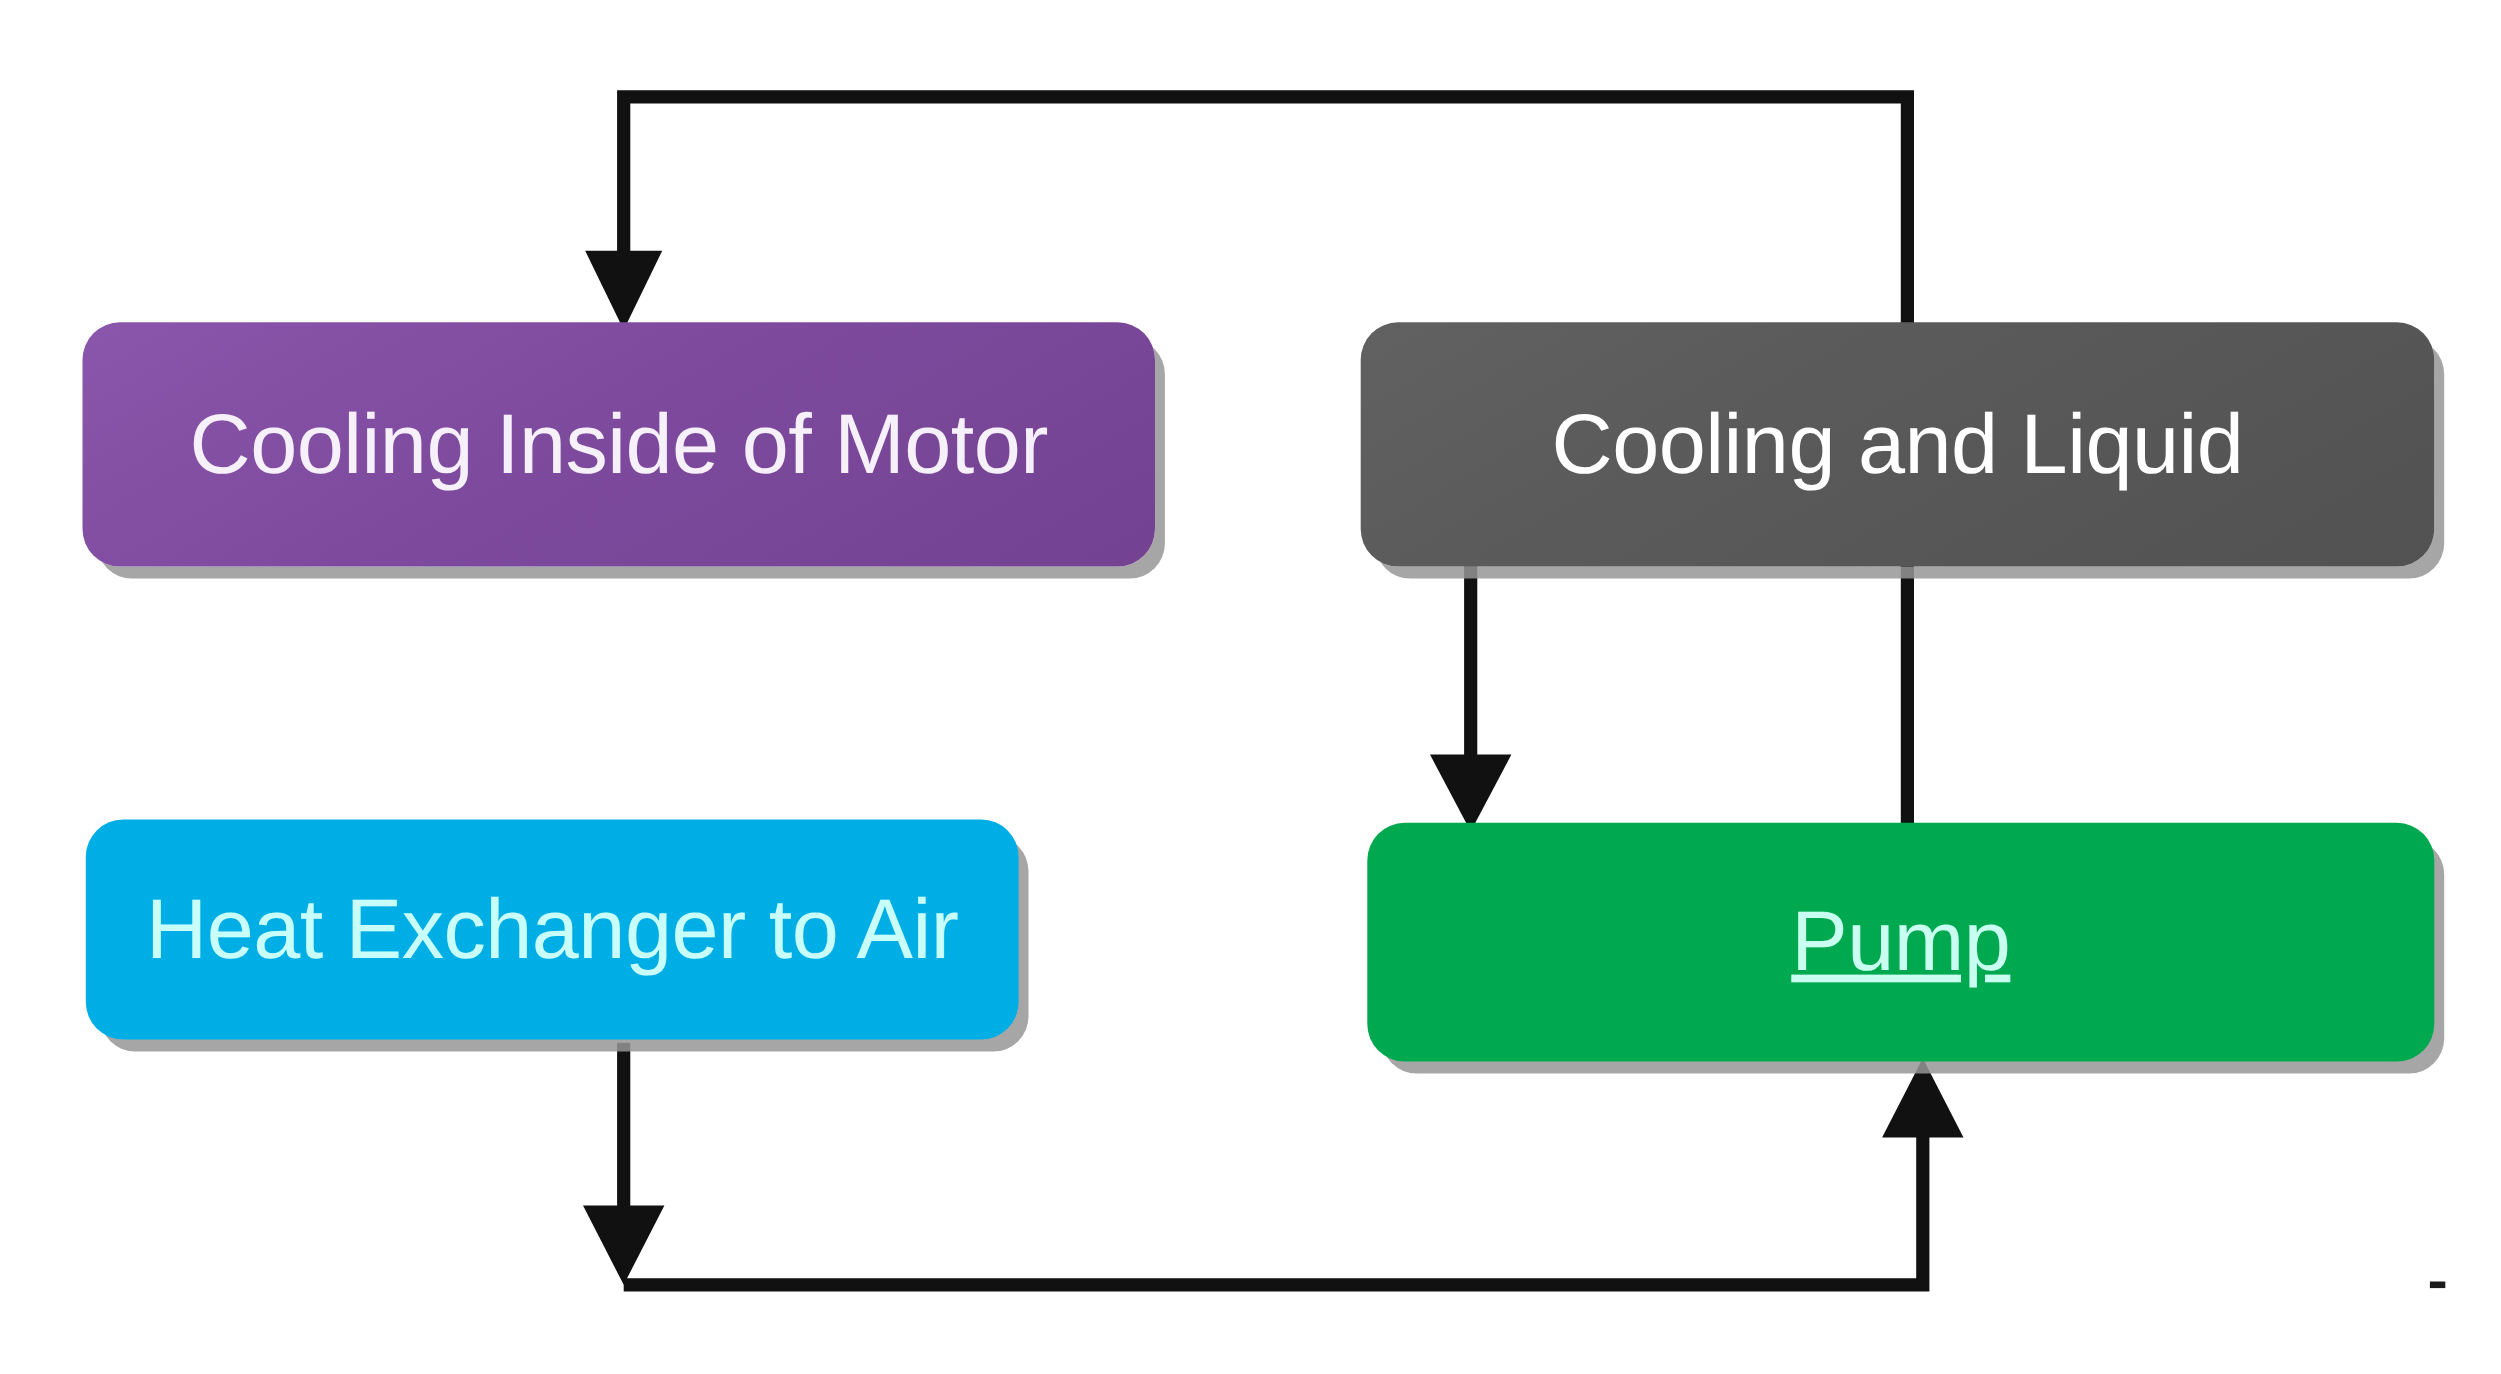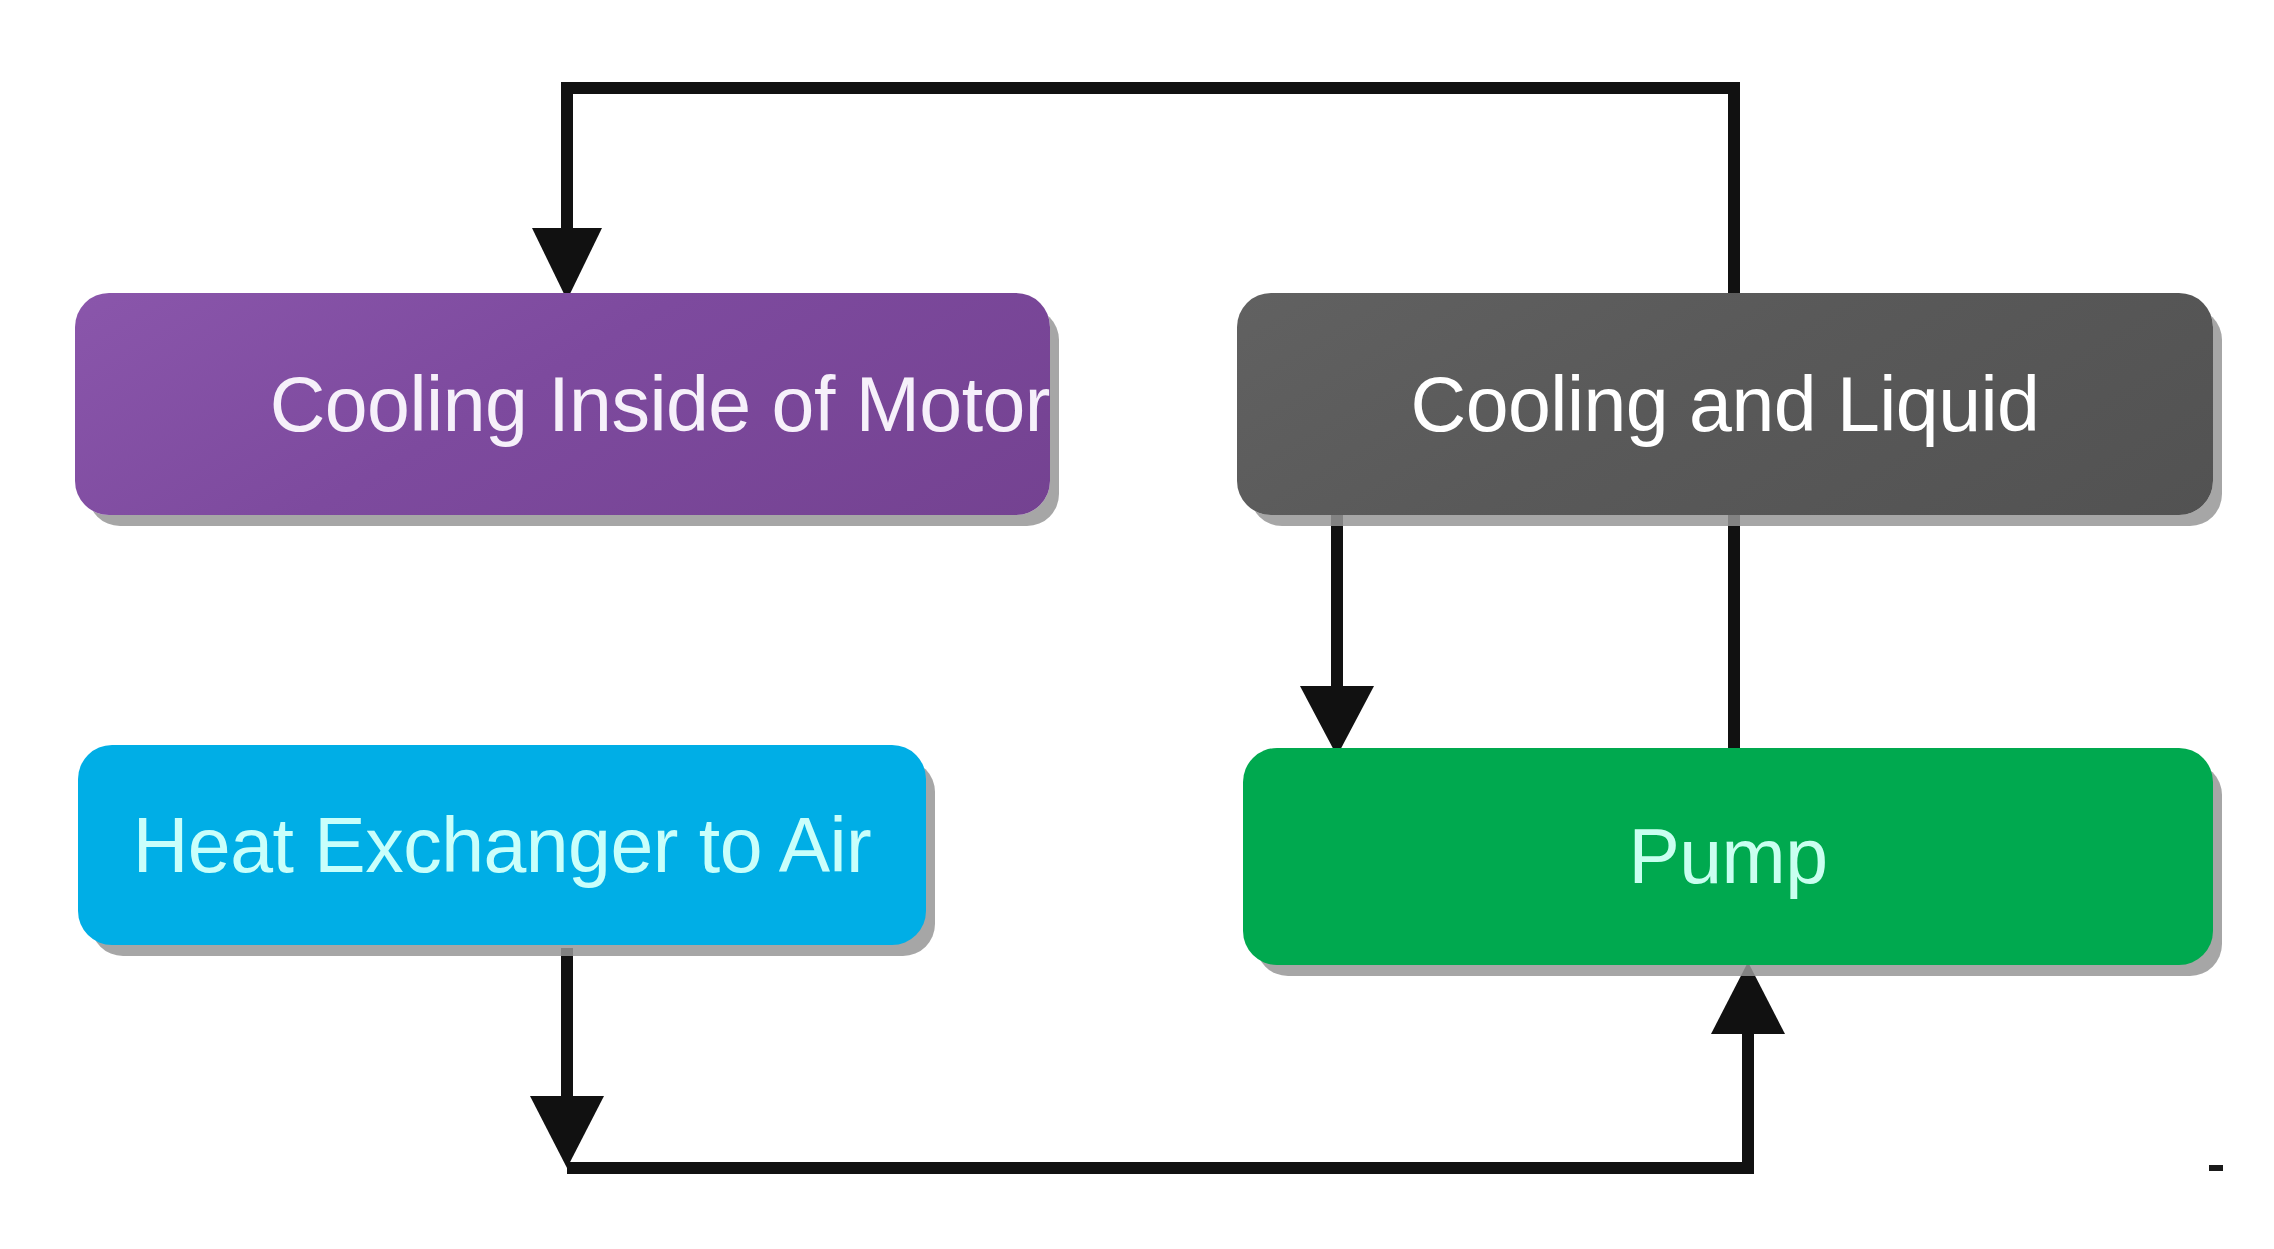--- a/index.html
+++ b/index.html
@@ -43,21 +43,20 @@
     line-height: 1;
     text-align: center;
   }
   
   #node-cooling {
     left: 75px;
     top: 293px;
     width: 975px;
     height: 222px;
     background: linear-gradient(150deg, #8a56ab 0%, #7d4a9e 45%, #744291 100%);
-    justify-content: flex-end;
   }
   #node-cooling .node-label {
     color: #f6f0fa;
     font-size: 77px;
   }
   
   #node-piping {
     left: 1237px;
     top: 293px;
     width: 976px;
@@ -84,20 +83,21 @@
   #node-pump {
     left: 1243px;
     top: 748px;
     width: 970px;
     height: 217px;
     background: #00a94f;
   }
   #node-pump .node-label {
     color: #c9fff0;
     font-size: 77px;
+    text-decoration: underline;
   }
   #stray-mark {
     position: absolute;
     left: 2209px;
     top: 1165px;
     width: 14px;
     height: 6px;
     background: #1a1a1a;
     z-index: 1;
   }

